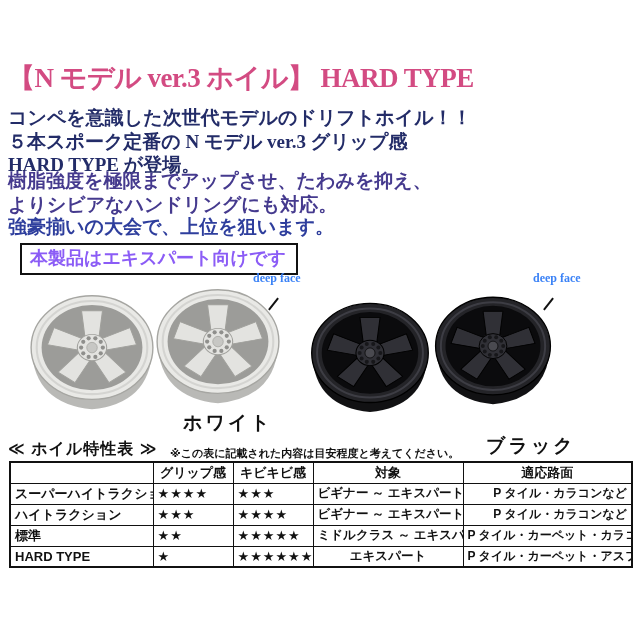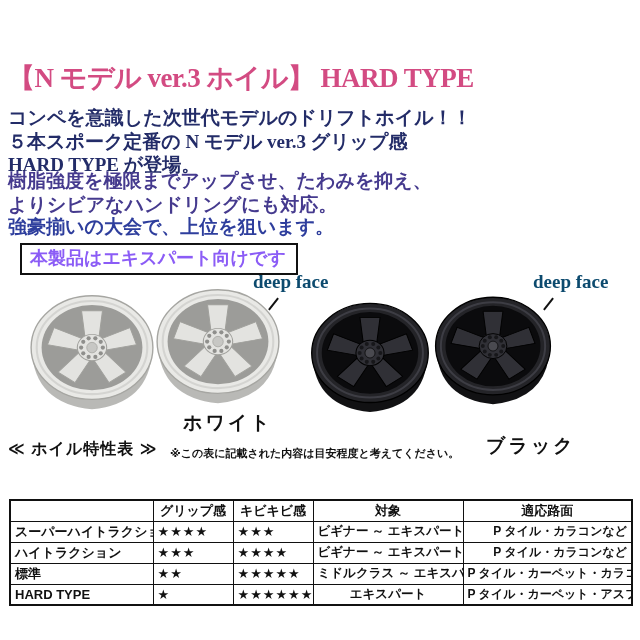--- a/index.html
+++ b/index.html
@@ -15,21 +15,21 @@
   }
   .para { position:absolute; left:8px; font-size:19px; font-weight:bold; line-height:23.5px; white-space:nowrap; }
   .para-intro { top:106px; color:#232c68; }
   .para-feature { top:169px; color:#453a8e; }
   .para-appeal { top:215px; color:#2e3e9d; }
   .notice-box {
     position:absolute; left:8px; top:243px; display:inline-block;
     border:2px solid #111; padding:1px 10px 3px 8px;
     font-size:18px; font-weight:bold; color:#8b5cf6; white-space:nowrap;margin-left:12px;
   }
-  .callout { position:absolute; font-size:19px; font-weight:bold; color:#0c4a6e; white-space:nowrap; }
+  .callout { position:absolute; font-size:12px; font-weight:bold; color:#3b82f6; white-space:nowrap; }
   .callout-1 { left:253px; top:271px; }
   .callout-2 { left:533px; top:271px; }
   .callout-slash { position:absolute; width:15px; height:0; border-top:2px solid #111; }
   .slash-1 { left:266px; top:303px; transform:rotate(-52deg); }
   .slash-2 { left:541px; top:303px; transform:rotate(-52deg); }
   .wheels-svg { position:absolute; }
   .wheels-white-pos { left:20px; top:282px; }
   .wheels-black-pos { left:303px; top:292px; }
   .wheel-white { --barrel:#b9b9b6; --rim:#e9e9e6; --edge:#a6a6a2; --well:#9c9c99;
                  --spoke:#e3e3e0; --spoke-edge:#a0a09c; --hub-dot:#8f8f8c; --hole:#c7c7c4; --lip:#d4d4d1; }
@@ -46,21 +46,20 @@
   .table-note {
     position:absolute; left:138px; top:446px;
     font-family:"Liberation Sans","DejaVu Sans",sans-serif;
     font-size:11px; font-weight:bold; color:#111; white-space:nowrap;margin-left:32px;
   }
   table.spec {
     position:absolute; left:9px; top:461px; width:622px;
     border-collapse:collapse; table-layout:fixed;
     border:2px solid #111;
     font-family:"Liberation Sans","DejaVu Sans",sans-serif;
-    margin-top:38px;
   }
   table.spec td, table.spec th {
     border:1px solid #111; height:21px; padding:0 4px;
     font-weight:bold; color:#111; overflow:hidden; white-space:nowrap;
   }
   th.h-cell { font-size:13px; text-align:center; }
   td.c-name { font-size:13px; text-align:left; padding-left:6px; }
   td.c-stars { font-size:13px; text-align:left; padding-left:6px; letter-spacing:1px; }
   td.c-target { font-size:12.5px; text-align:center; }
   td.c-surface { font-size:12px; text-align:right; }

